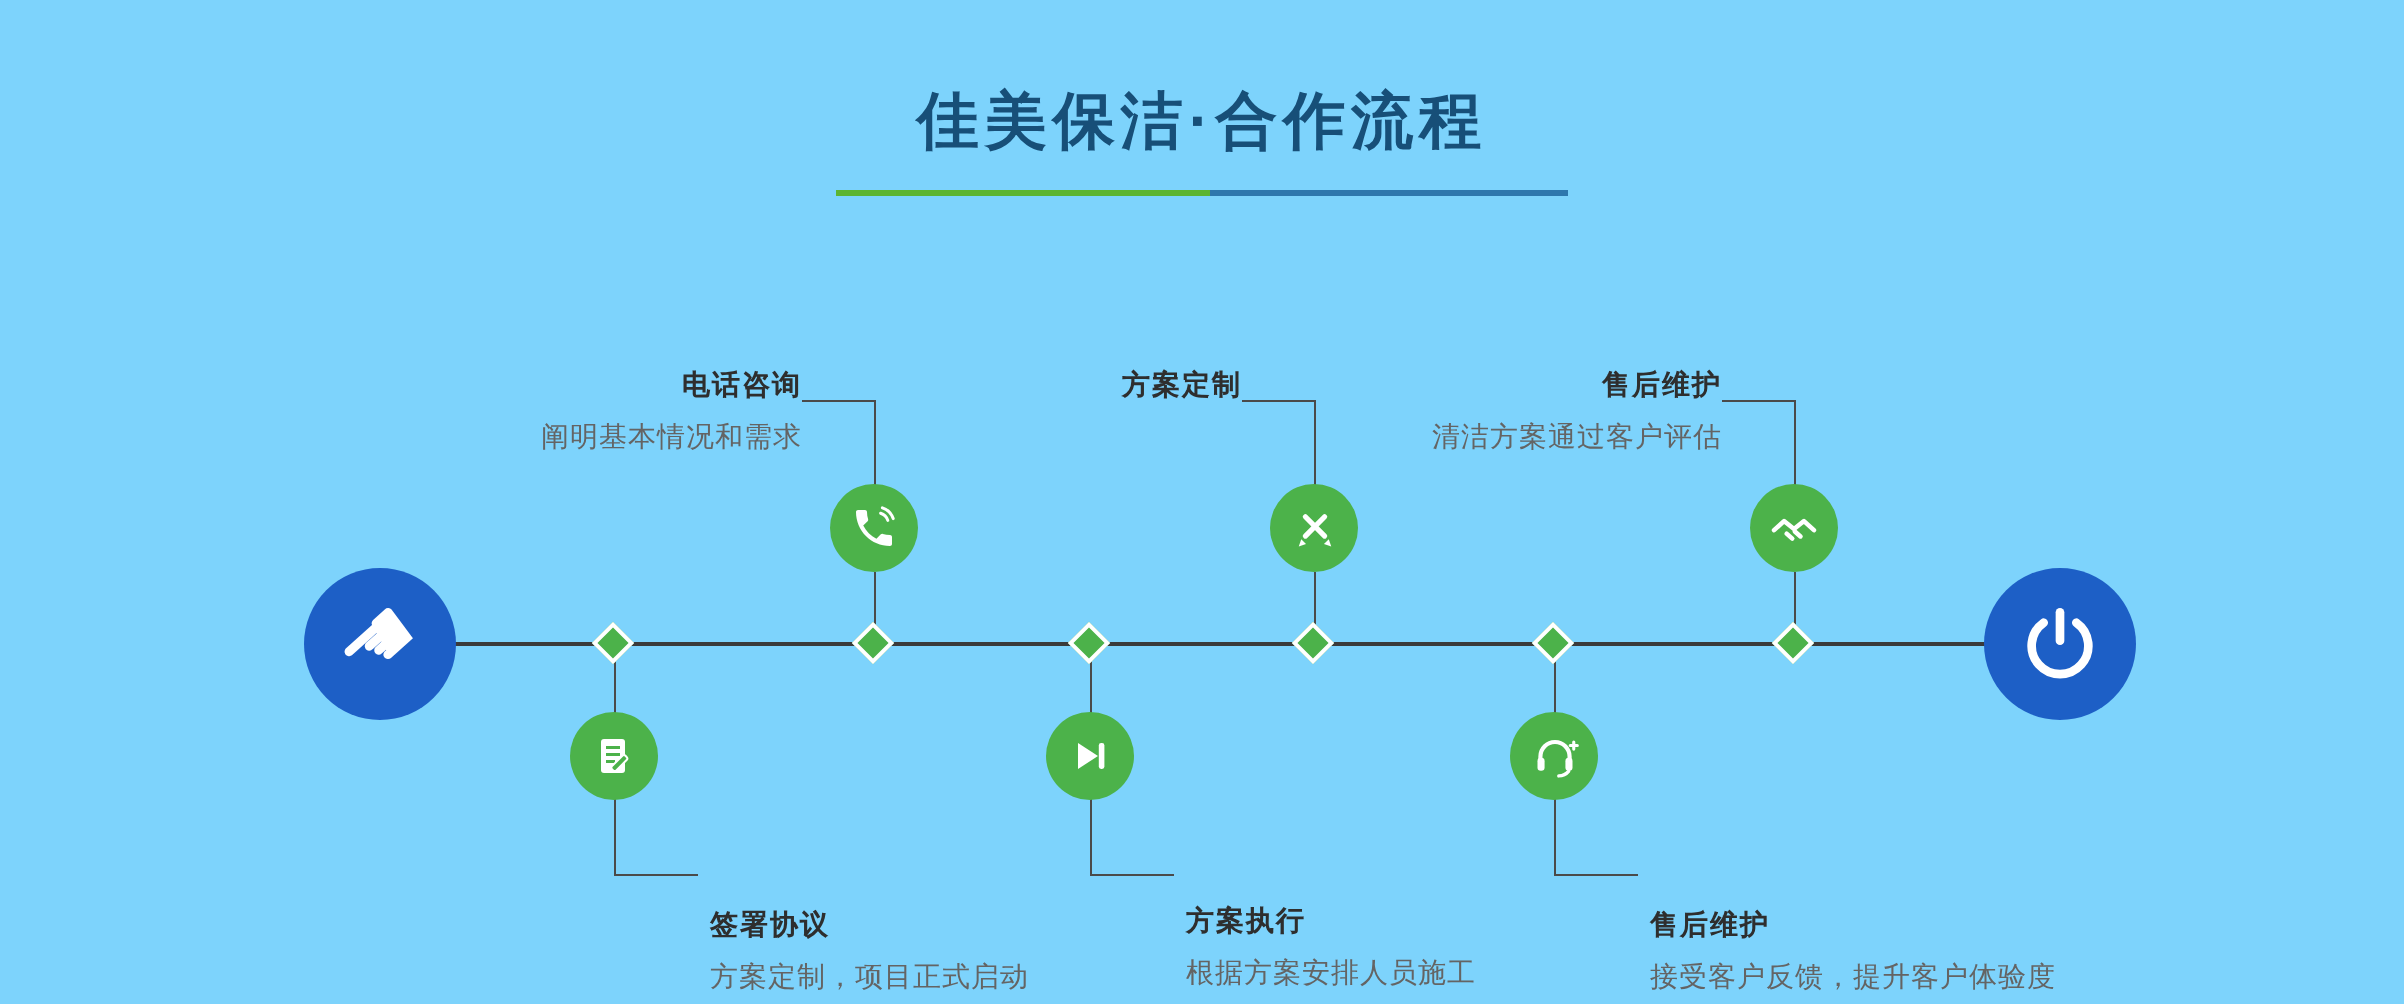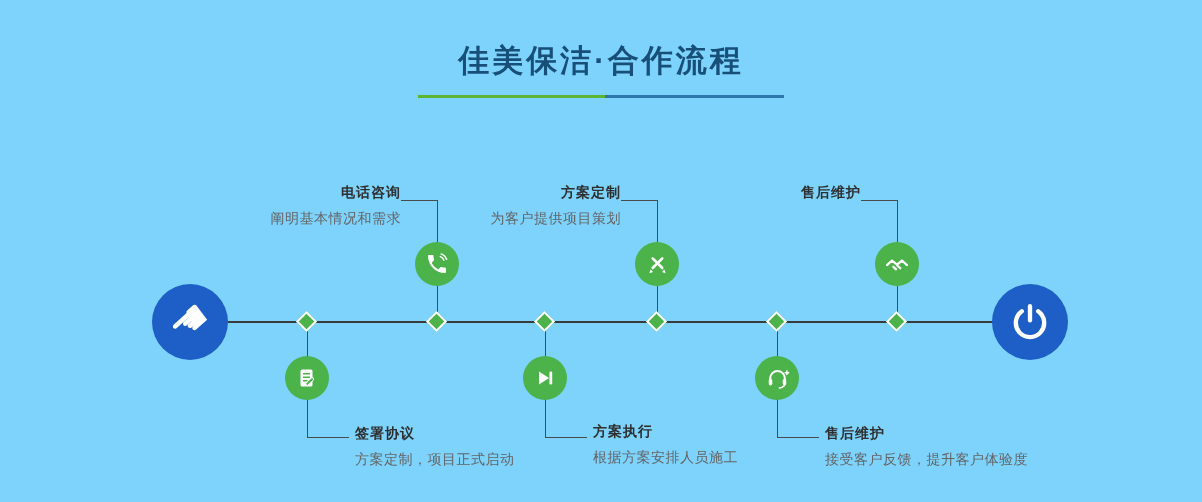--- a/index.html
+++ b/index.html
@@ -30,21 +30,21 @@
   .vline{position:absolute;width:1px;background:#4a4a4a;z-index:1;}
   .hline{position:absolute;height:1px;background:#4a4a4a;z-index:1;}
 
   .diamond{position:absolute;width:11px;height:11px;background:#4cb24a;border:2px solid #fff;
            transform:rotate(45deg);z-index:2;}
 
   .steplabel{position:absolute;z-index:2;}
   .steplabel .t{font-size:14px;font-weight:bold;color:#2e2e2e;letter-spacing:1px;}
   .steplabel .d{font-size:14px;color:#646464;margin-top:8px;letter-spacing:0.5px;}
   .align-r{text-align:right;}
-  .align-l{text-align:left;}
+  .align-l{text-align:left;margin-top:29px;}
 </style>
 </head>
 <body>
 
 <div id="canvas">
 
   <div class="title">佳美保洁·合作流程</div>
   <div class="divider">
     <span class="seg-green" style="background:#5cb431"></span>
     <span class="seg-blue" style="background:#2e77ad"></span>
@@ -86,37 +86,37 @@
       <g fill="#fff">
         <rect x="10.75" y="3" width="2.5" height="15.5" rx="1.2" transform="rotate(45 12 10.75)"></rect>
         <rect x="10.75" y="3" width="2.5" height="15.5" rx="1.2" transform="rotate(-45 12 10.75)"></rect>
         <polygon points="4.2,20.4 5.4,16.9 7.7,19.2"></polygon>
         <polygon points="19.8,20.4 18.6,16.9 16.3,19.2"></polygon>
       </g>
     </svg>
   </div>
   <div class="steplabel align-r" style="left:423px;top:184px;width:198px;">
     <div class="t">方案定制</div>
-    <div class="d">为客户提供项目策划</div>
   </div>
 
   <div class="hline" style="left:861px;top:200px;width:36px;"></div>
   <div class="vline" style="left:897px;top:200px;height:43px;"></div>
   <div class="vline" style="left:897px;top:286px;height:36px;"></div>
   <div class="gcircle" style="left:875px;top:242px;">
     <svg width="26" height="26" viewBox="0 0 24 24">
       <g fill="none" stroke="#fff" stroke-width="2.1" stroke-linecap="round" stroke-linejoin="round">
         <path d="M2.8 13 l4.6 -4.2 4.6 3.7 4.6 -3.7 4.6 4.2"></path>
         <path d="M8.6 14.6 l2.6 2.3"></path>
         <path d="M12.4 13.6 l2.6 2.3"></path>
       </g>
     </svg>
   </div>
   <div class="steplabel align-r" style="left:663px;top:184px;width:198px;">
     <div class="t">售后维护</div>
+    <div class="d">清洁方案通过客户评估</div>
   </div>
 
   <div class="vline" style="left:307px;top:323px;height:34px;"></div>
   <div class="vline" style="left:307px;top:399px;height:38px;"></div>
   <div class="hline" style="left:307px;top:437px;width:42px;"></div>
   <div class="gcircle" style="left:285px;top:356px;">
     <svg width="24" height="24" viewBox="0 0 24 24">
       <rect x="5.5" y="3.5" width="12" height="17" rx="1.5" fill="#fff"></rect>
       <rect x="8" y="7" width="7" height="1.5" fill="#4cb24a"></rect>
       <rect x="8" y="10.5" width="7" height="1.5" fill="#4cb24a"></rect>

